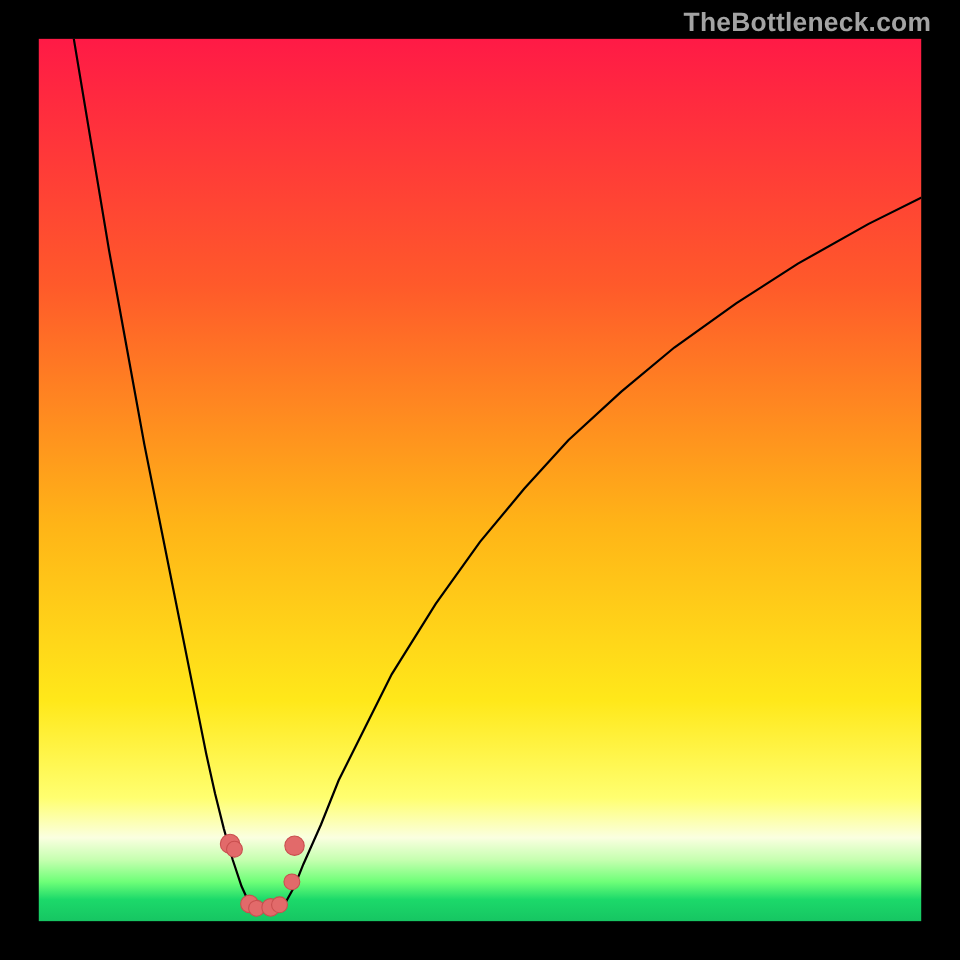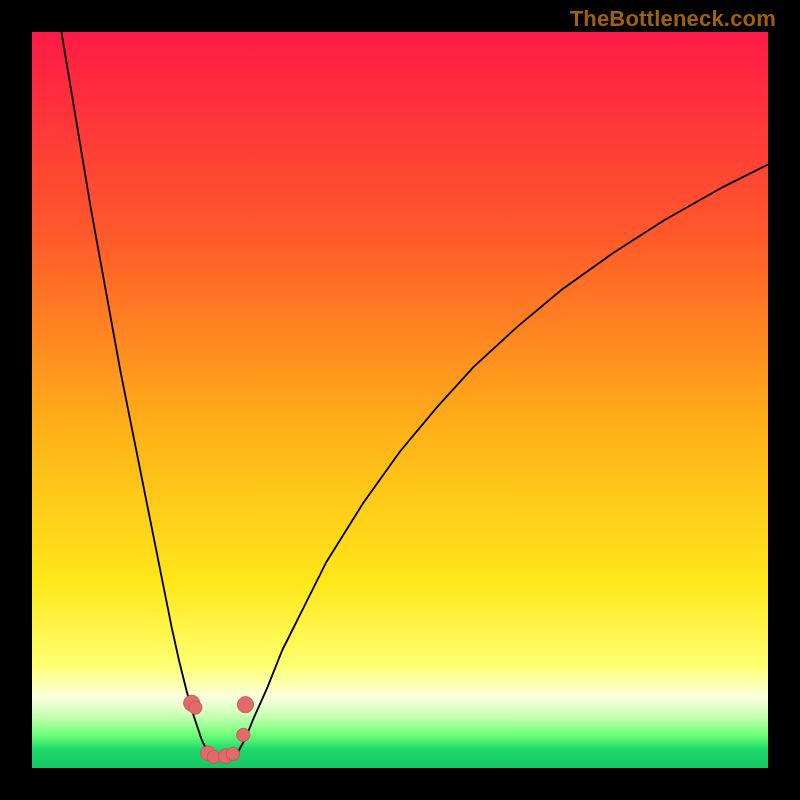--- a/index.html
+++ b/index.html
@@ -33,21 +33,21 @@
     width: 100%;
     height: 100%;
   }
   .watermark {
     position: absolute;
     top: 6px;
     right: 24px;
     font-family: Arial, Helvetica, sans-serif;
     font-size: 22px;
     font-weight: 600;
-    color: #a16207;
+    color: #a3a3a3;
     letter-spacing: 0.2px;
   }
   svg.curve {
     position: absolute;
     left: 0;
     top: 0;
   }
 </style>
 </head>
 <body>

